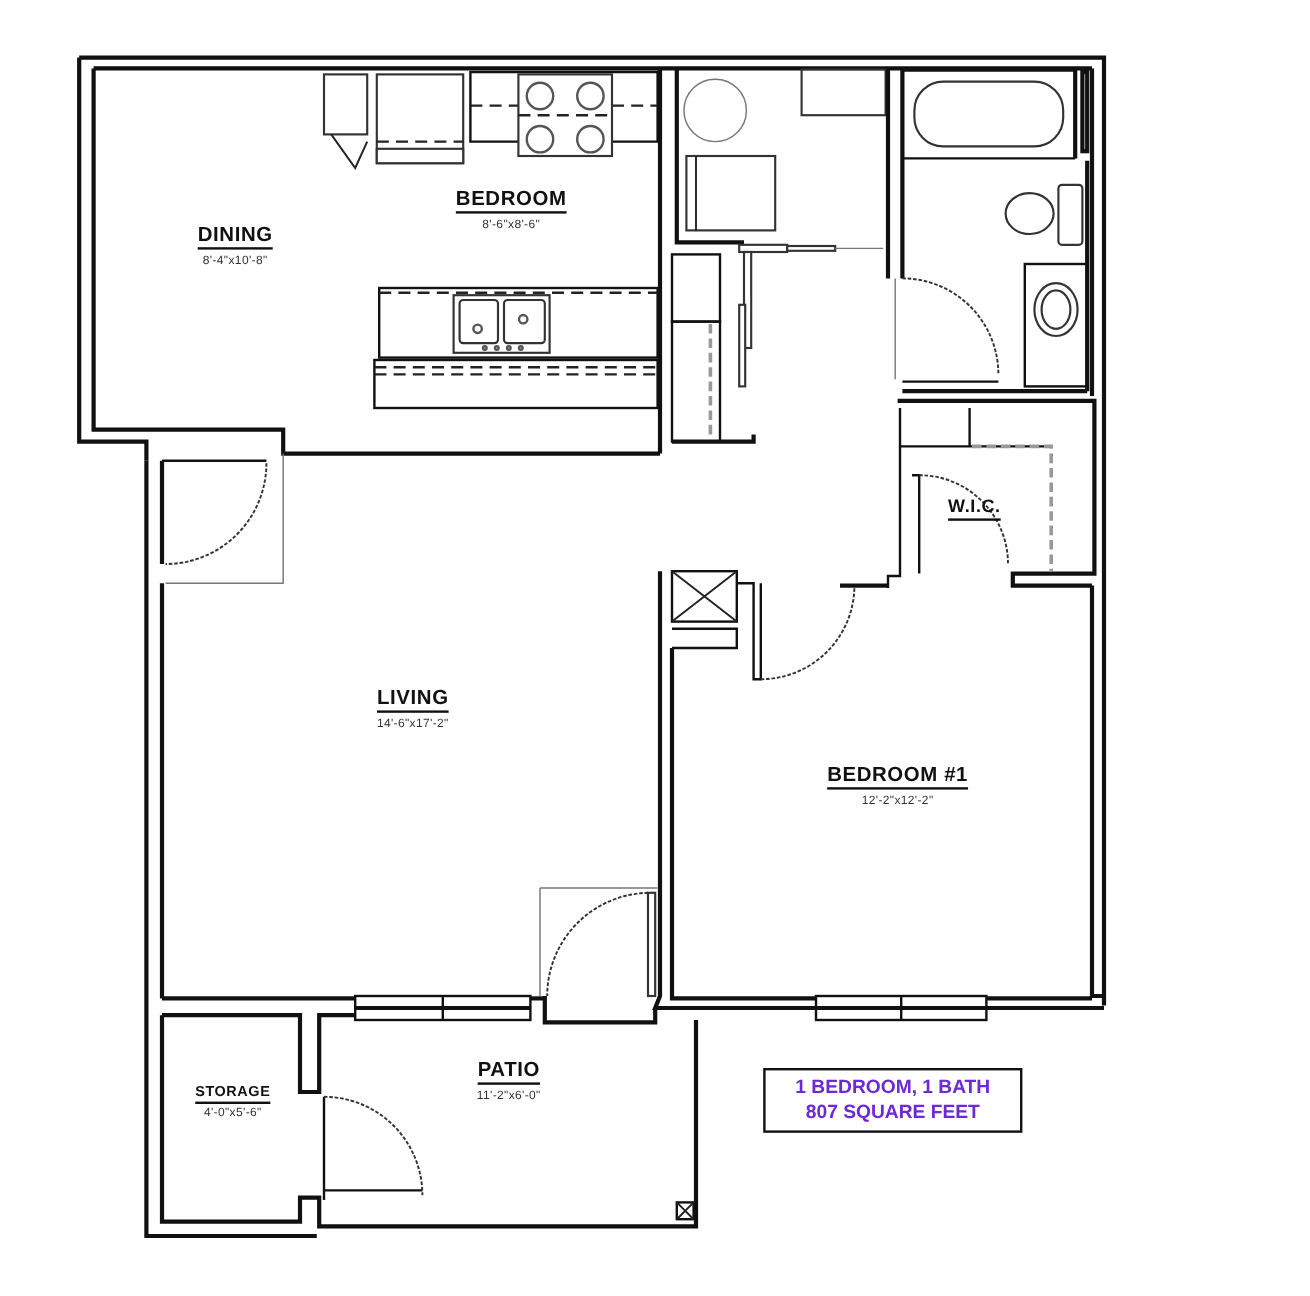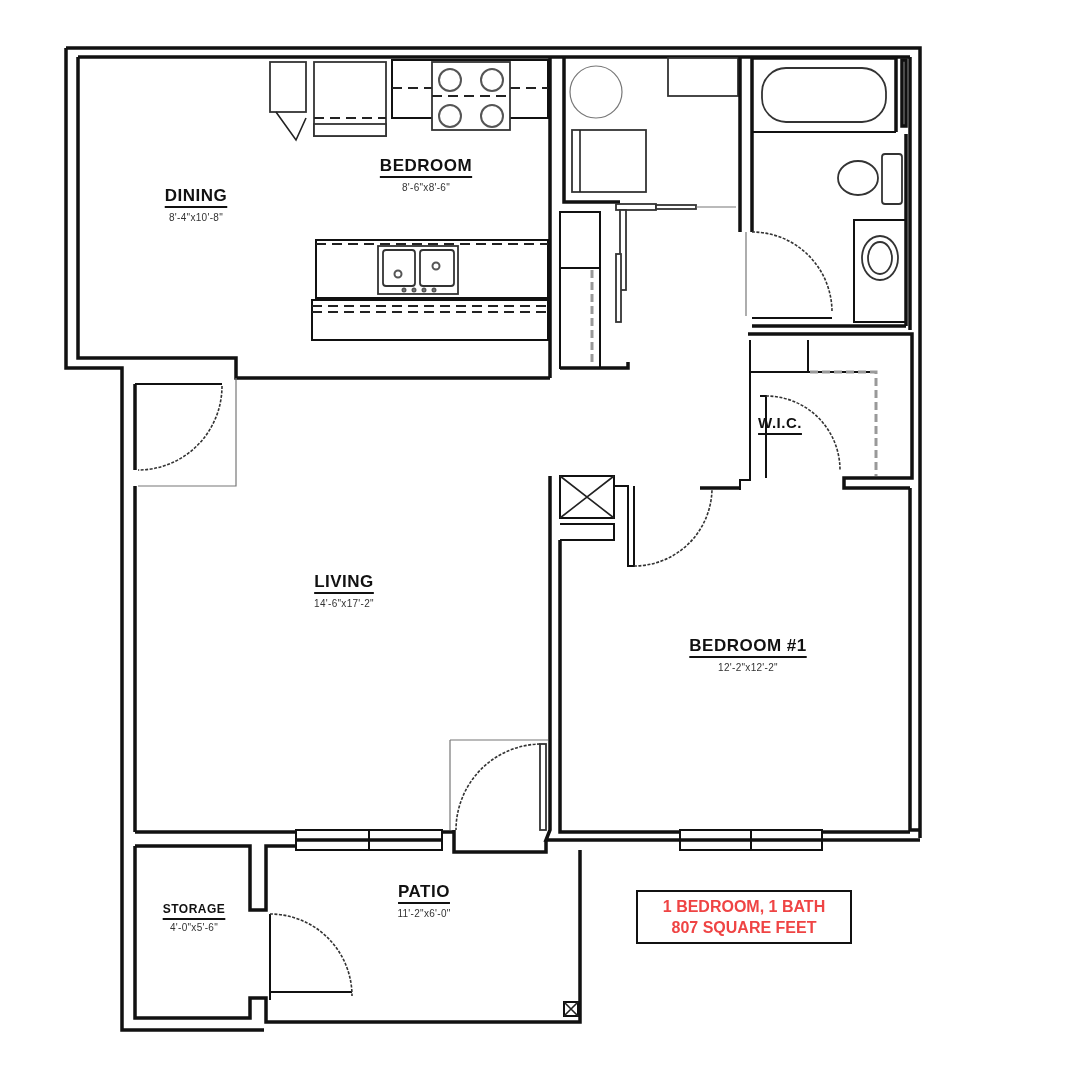--- a/index.html
+++ b/index.html
@@ -11,21 +11,21 @@
     .hair { fill: none; stroke: #777; stroke-width: 1.2; }
     .dash { fill: none; stroke: #222; stroke-width: 2; stroke-dasharray: 10 6; }
     .dash-gray { fill: none; stroke: #999; stroke-width: 3; stroke-dasharray: 8 4; }
     .swing { fill: none; stroke: #333; stroke-width: 1.6; stroke-dasharray: 3 1.5; }
     .fixture { fill: #fff; stroke: #333; stroke-width: 1.8; }
     .burner { fill: none; stroke: #555; stroke-width: 2; }
     .window { fill: #fff; stroke: #111; stroke-width: 2; }
     .room-label { position: absolute; text-align: center; transform: translateX(-50%); white-space: nowrap; }
     .room-name { font-weight: bold; font-size: 17px; color: #111; text-decoration: underline; text-underline-offset: 5px; text-decoration-thickness: 2px; letter-spacing: 0.5px; }
     .room-dim { font-size: 10px; color: #333; margin-top: 6px; letter-spacing: 0.3px; }
-    .summary { position: absolute; left: 636px; top: 890px; width: 216px; height: 54px; border: 2.5px solid #111; box-sizing: border-box; text-align: center; font-weight: bold; font-size: 16px; line-height: 21px; padding-top: 4px; color: #ef4444; background: #fff; }
+    .summary { position: absolute; left: 636px; top: 890px; width: 216px; height: 54px; border: 2.5px solid #111; box-sizing: border-box; text-align: center; font-weight: bold; font-size: 16px; line-height: 21px; padding-top: 4px; color: #6d28d9; background: #fff; }
   </style>
 </head>
 <body>
 
 <svg id="plan" viewBox="0 0 1092 1080" xmlns="http://www.w3.org/2000/svg">
 
   <g>
 
     <path class="wall" d="M66 48 L920 48 L920 838"></path>
     <path class="wall" d="M78 57 L910 57"></path>
@@ -193,21 +193,21 @@
 <div class="room-label" style="left:344px; top:572px;">
   <div class="room-name">LIVING</div>
   <div class="room-dim">14'-6"x17'-2"</div>
 </div>
 
 <div class="room-label" style="left:736px; top:636px;margin-left:12px;">
   <div class="room-name">BEDROOM #1</div>
   <div class="room-dim">12'-2"x12'-2"</div>
 </div>
 
-<div class="room-label" style="left:780px; top:414px;">
+<div class="room-label" style="left:812px; top:414px;">
   <div class="room-name" style="font-size:15px;">W.I.C.</div>
 </div>
 
 <div class="room-label" style="left:194px; top:902px;">
   <div class="room-name" style="font-size:12px;">STORAGE</div>
   <div class="room-dim">4'-0"x5'-6"</div>
 </div>
 
 <div class="room-label" style="left:424px; top:882px;">
   <div class="room-name">PATIO</div>

